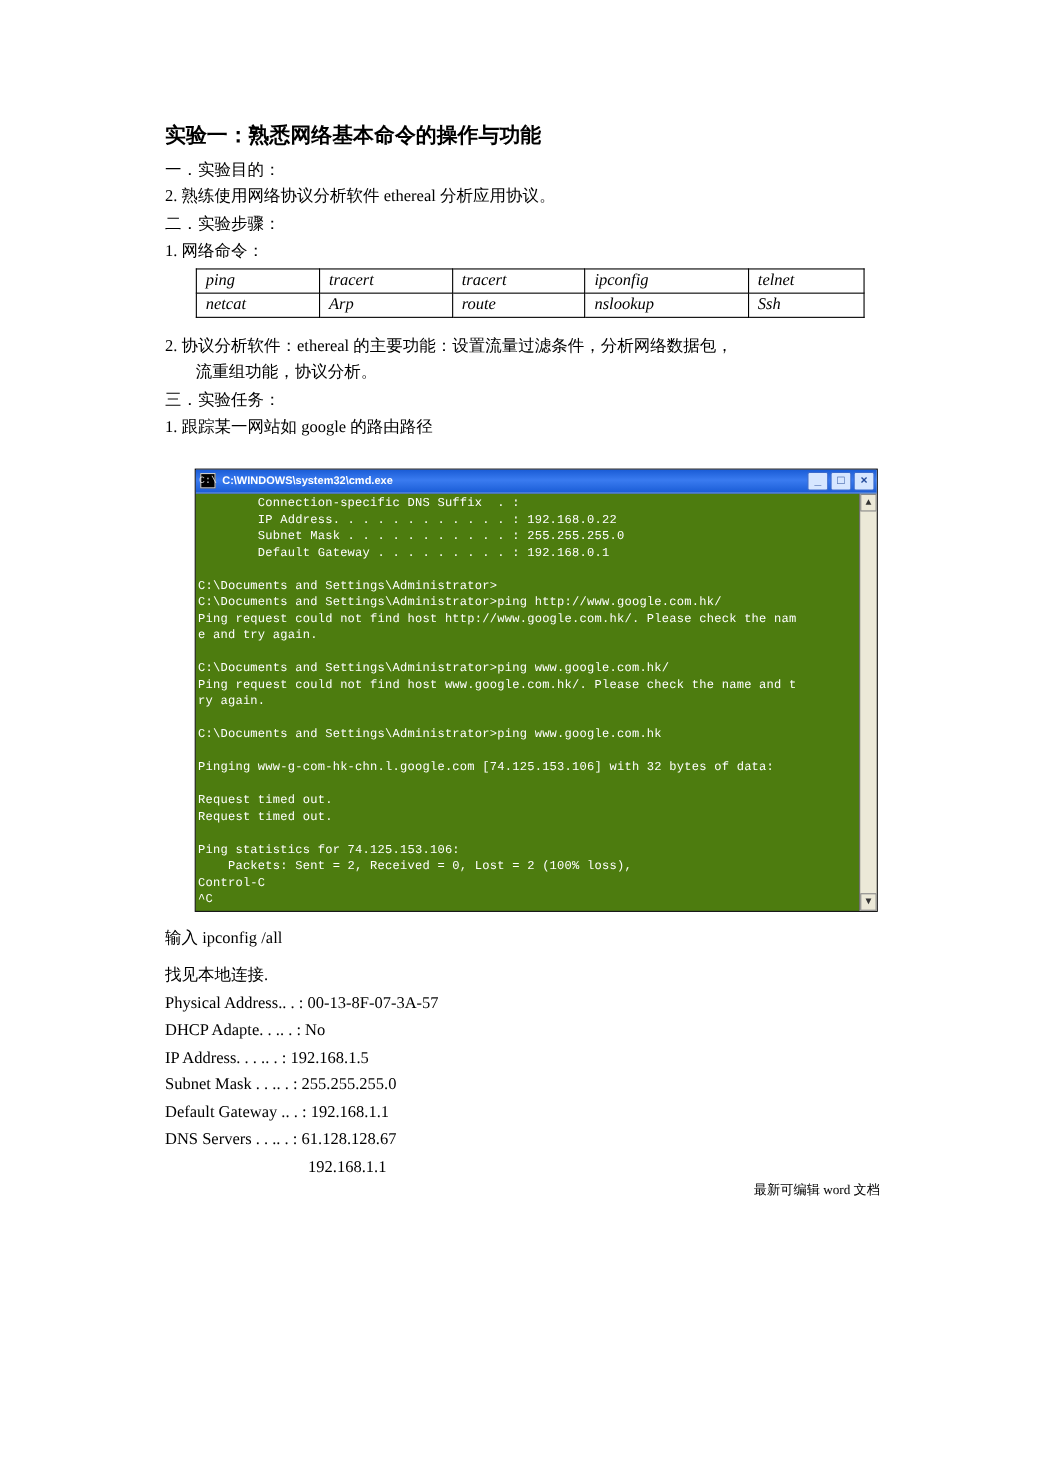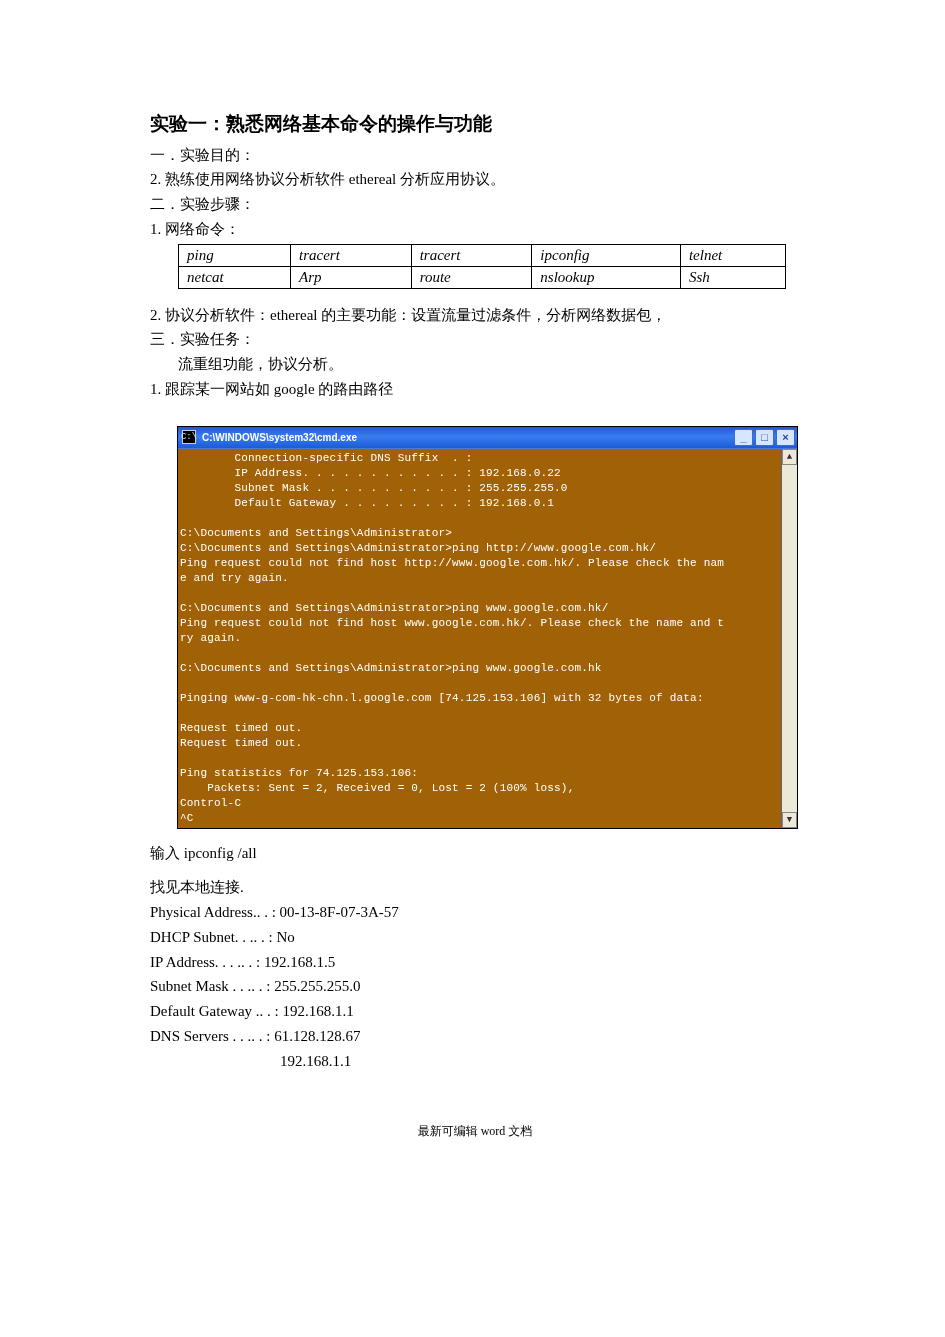--- a/index.html
+++ b/index.html
@@ -93,21 +93,21 @@
     font-family: Tahoma, sans-serif;
     font-size: 11px; font-weight: bold;
     color: #234a9a;
   }
   .cmdwin .body-wrap {
     display: flex;
     background: #000;
   }
   .cmdwin .body {
     flex: 1;
-    background: #a16207;
+    background: #4d7c0f;
     color: #fff;
     font-size: 11px;
     line-height: 15px;
     padding: 2px 0 2px 2px;
     white-space: pre;
     overflow: hidden;
     letter-spacing: 0.2px;
   }
   .cmdwin .scrollbar {
     width: 16px;
@@ -119,24 +119,23 @@
   .cmdwin .scrollbar .sbtn {
     height: 16px;
     background: #ece9d8;
     border: 1px solid #888;
     display: flex; align-items: center; justify-content: center;
     font-size: 9px; color: #333;
   }
   .cmdwin .scrollbar .track { flex: 1; }
 
   .footer {
-    text-align: center;
+    text-align: right;
     font-size: 12px;
     font-family: "SimSun", serif;
-    margin-top: 50px;
   }
   .footer .word { font-family: "Times New Roman", serif; }
 </style>
 </head>
 <body>
 
 <div class="page">
   <h1 class="title">实验一：熟悉网络基本命令的操作与功能</h1>
 
   <p class="line">一．实验目的：</p>
@@ -158,23 +157,23 @@
       <td>netcat</td>
       <td>Arp</td>
       <td>route</td>
       <td>nslookup</td>
       <td>Ssh</td>
     </tr>
   </tbody>
     </table>
 
   <p class="line indent">2.    协议分析软件：ethereal 的主要功能：设置流量过滤条件，分析网络数据包，</p>
+  <p class="line indent-cont">流重组功能，协议分析。</p>
+
   <p class="line">三．实验任务：</p>
-
-  <p class="line indent-cont">流重组功能，协议分析。</p>
   <p class="line indent">1.    跟踪某一网站如 google 的路由路径</p>
 
   <div class="spacer-md"></div>
 
   <div class="cmdwin">
     <div class="titlebar">
       <div class="icon">C:\</div>
       <div class="title-text">C:\WINDOWS\system32\cmd.exe</div>
       <div class="winbtn">_</div>
       <div class="winbtn">□</div>
@@ -214,21 +213,21 @@
     </div>
   </div>
 
 
   <div class="spacer-sm"></div>
   <p class="line latin">输入 ipconfig /all</p>
 
   <div class="spacer-sm"></div>
   <p class="line">找见本地连接.</p>
   <p class="line latin">Physical Address.. . : 00-13-8F-07-3A-57</p>
-  <p class="line latin">DHCP Subnet. . .. . : No</p>
+  <p class="line latin">DHCP Adapte. . .. . : No</p>
   <p class="line latin">IP Address. . . .. . : 192.168.1.5</p>
   <p class="line latin">Subnet Mask . . .. . : 255.255.255.0</p>
   <p class="line latin">Default Gateway .. . : 192.168.1.1</p>
   <p class="line latin">DNS Servers . . .. . : 61.128.128.67</p>
   <p class="line latin" style="padding-left:130px;">192.168.1.1</p>
 
   <div class="footer">
     <span>最新可编辑 </span><span class="word">word </span><span>文档</span>
   </div>
 </div>

